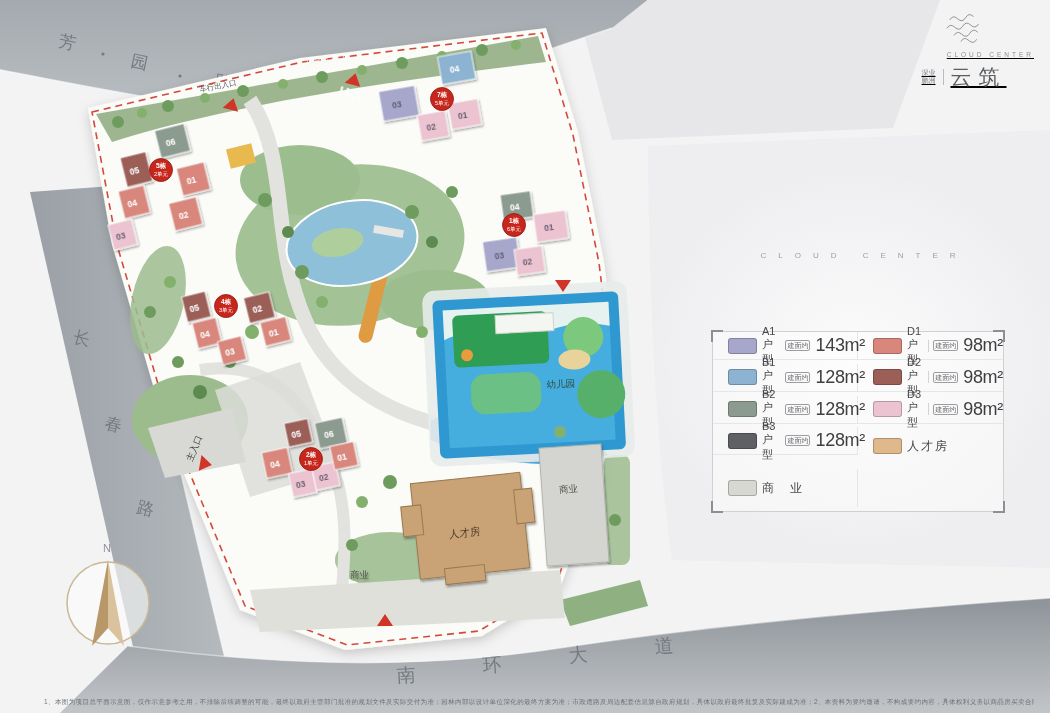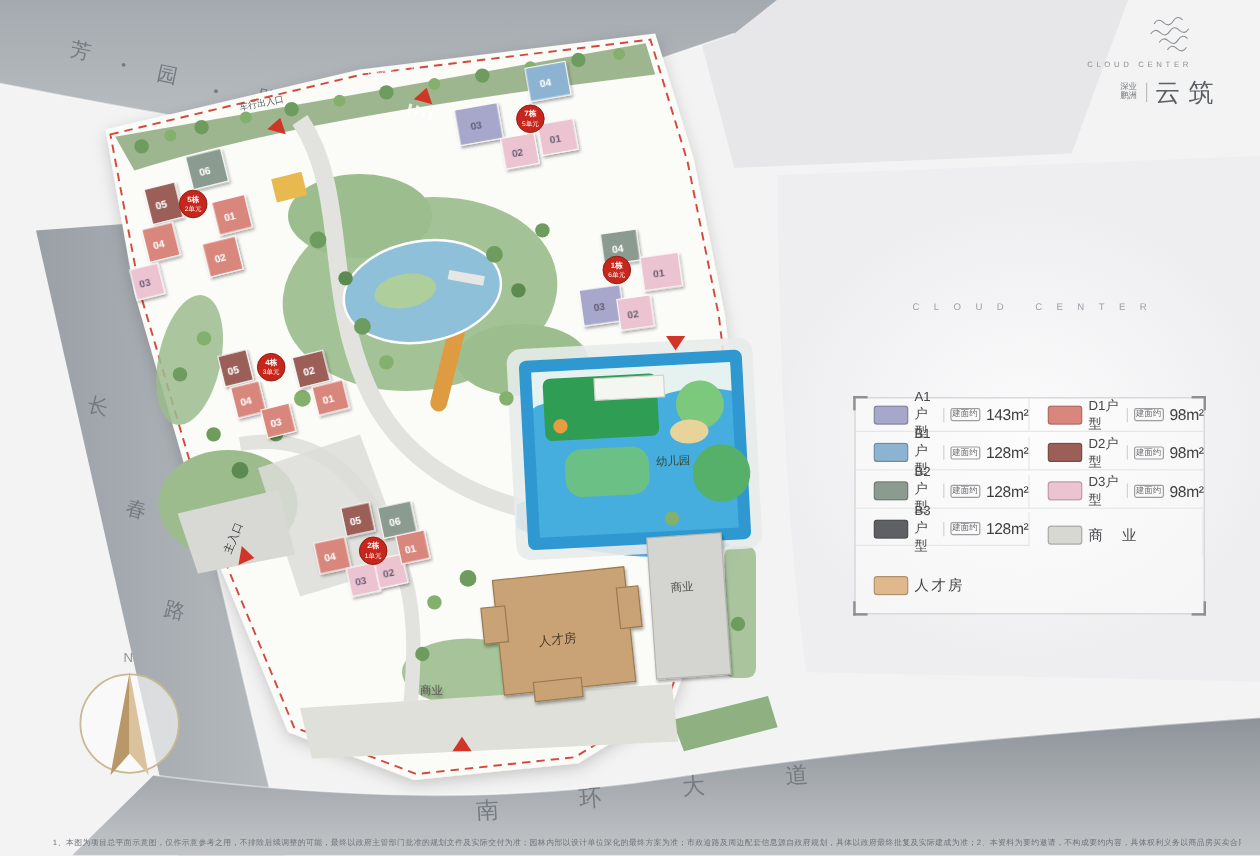--- a/index.html
+++ b/index.html
@@ -18,21 +18,21 @@
   text{font-family:"Liberation Sans","DejaVu Sans",sans-serif}
   .roadChar{fill:#747a80;font-size:17px;letter-spacing:1px}
   .roadCharB{fill:#757b80;font-size:19px}
   .badge-l1{fill:#ffffff;font-size:6.5px;font-weight:bold}
   .badge-l2{fill:#ffffff;font-size:5.5px}
 
   .glow{position:absolute;left:650px;top:170px;width:410px;height:380px;
         background:radial-gradient(ellipse at center,rgba(252,252,253,.96) 0%,rgba(252,252,253,0) 72%);}
 
   
-  .logo{position:absolute;right:4px;top:8px;width:140px;text-align:left;}
+  .logo{position:absolute;right:16px;top:8px;width:140px;text-align:right;text-decoration:underline;}
   .logo-en{font-size:6.5px;letter-spacing:3px;color:#8b9095;margin-top:3px}
   .brand{display:flex;align-items:center;justify-content:center;gap:7px;margin-top:5px;color:#5f646a}
   .brand-small{font-size:7px;line-height:8px;color:#777c81;border-right:1px solid #b8bcc0;padding-right:7px}
   .brand-main{font-size:21px;letter-spacing:7px;font-weight:500;color:#5a5f64}
 
   
   .title-wrap{position:absolute;left:688px;top:236px;width:352px;text-align:center;}
   .title{font-size:36px;font-weight:bold;color:#48484b;letter-spacing:6px}
   .subtitle{margin-top:15px;font-size:8px;letter-spacing:12px;color:#9ba0a5}
 
@@ -47,21 +47,21 @@
   .legend-grid{display:grid;grid-template-columns:1fr 1fr;height:100%;}
   .cell{display:flex;align-items:center;gap:5px;padding-left:15px;height:28px;
         border-bottom:1px solid #e5e6e7;box-sizing:border-box}
   .cell.colL{border-right:1px solid #e5e6e7}
   .cell.last{height:38px;border-bottom:none}
   .swatch{width:27px;height:14px;border-radius:3px;border:1px solid rgba(0,0,0,.22);flex:0 0 auto}
   .ltype{font-size:11px;color:#47474a}
   .lsep{width:1px;height:12px;background:#d2d3d5}
   .lchip{font-size:7px;color:#6a6a6e;border:1px solid #9c9da0;border-radius:2px;
          padding:0 1px;line-height:9px;flex:0 0 auto}
-  .larea{font-size:13px;color:#3f3f42;font-weight:500;letter-spacing:-.3px}
+  .larea{font-size:18px;color:#3f3f42;font-weight:500;letter-spacing:-.3px}
   .lextra{font-size:12px;color:#47474a;letter-spacing:2px}
 
   
   .footer{position:absolute;left:44px;top:698px;width:990px;font-size:6.5px;color:#6e737a;
           letter-spacing:.4px;white-space:nowrap;overflow:hidden;}
 </style>
 </head>
 <body>
 
 <div class="stage">
@@ -413,26 +413,26 @@
       <span class="lchip">建面约</span>
       <span class="larea">98m²</span>
     </div>
     <div class="cell colL">
       <span class="swatch" style="background: rgb(95, 96, 99);"></span>
       <span class="ltype">B3户型</span>
       <span class="lsep"></span>
       <span class="lchip">建面约</span>
       <span class="larea">128m²</span>
     </div>
+    <div class="cell last">
+      <span class="swatch" style="background: rgb(223, 185, 140);"></span>
+      <span class="lextra">人才房</span>
+    </div>
     <div class="cell colL last">
       <span class="swatch" style="background: rgb(215, 216, 210);"></span>
       <span class="lextra">商　业</span>
     </div>
-    <div class="cell last">
-      <span class="swatch" style="background: rgb(223, 185, 140);"></span>
-      <span class="lextra">人才房</span>
-    </div>
   </div>
 </div>
 
 <div class="footer">1、本图为项目总平面示意图，仅作示意参考之用，不排除后续调整的可能，最终以政府主管部门批准的规划文件及实际交付为准；园林内部以设计单位深化的最终方案为准；市政道路及周边配套信息源自政府规划，具体以政府最终批复及实际建成为准；2、本资料为要约邀请，不构成要约内容，具体权利义务以商品房买卖合同及附件等协议为准；3、本资料制作时间为2022年01月。</div>
 
 </div>
 
 </body></html>

